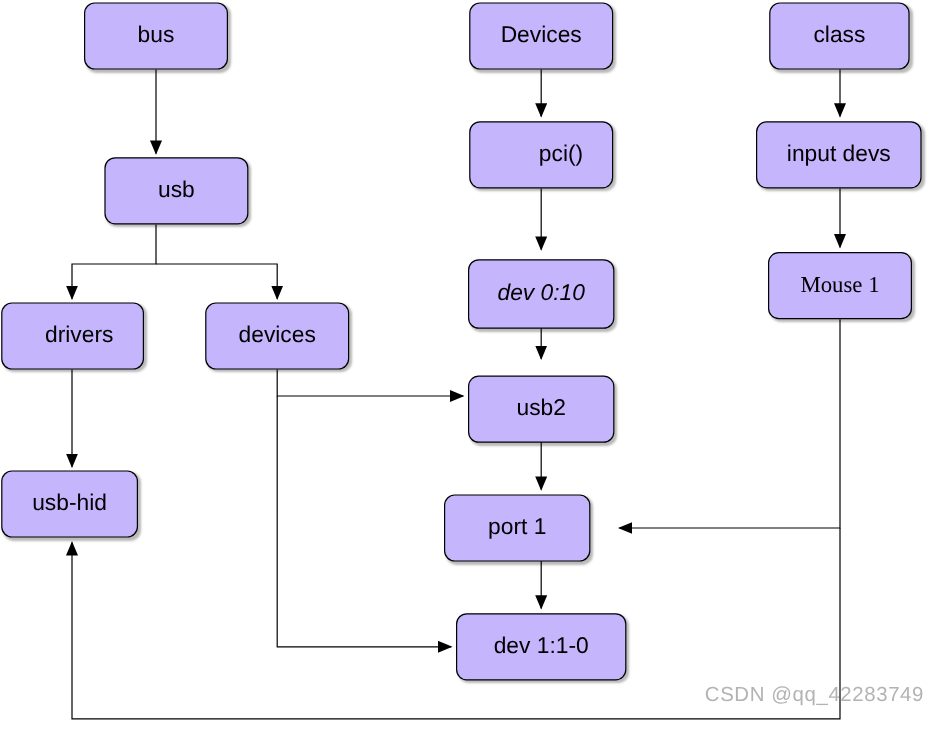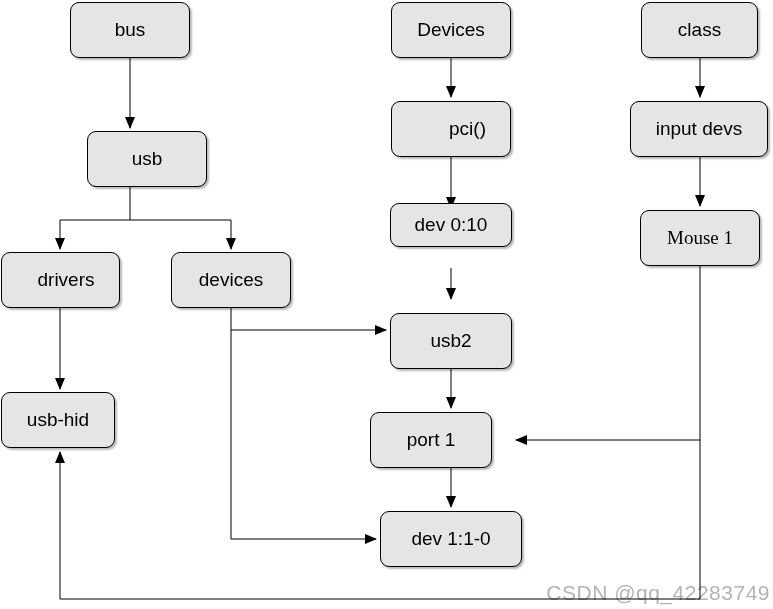--- a/index.html
+++ b/index.html
@@ -23,37 +23,37 @@
   }
   .edge {
     fill: none;
     stroke: #000000;
     stroke-width: 1;
   }
   .node {
     position: absolute;
     z-index: 3;
     box-sizing: border-box;
-    background: #e5e5e5;
+    background: #c4b5fd;
     border: 1.5px solid #000000;
     border-radius: 9px;
     box-shadow: 2px 2px 2px rgba(0,0,0,0.28);
     display: flex;
     align-items: center;
     justify-content: center;
     font-size: 19px;
     color: #000000;
     white-space: nowrap;
   }
   .watermark {
     position: absolute;
     z-index: 1;
     right: 3px;
-    bottom: 4px;
-    font-size: 21px;
+    bottom: 20px;
+    font-size: 17px;
     color: #b3b3b3;
     letter-spacing: 0.5px;
   }
 </style>
 </head>
 <body>
 
 <div class="canvas">
 
   <div class="watermark">CSDN @qq_42283749</div>
@@ -82,21 +82,21 @@
   </svg>
 
   <div class="node" style="left:70px;  top:2px;   width:120px; height:56px;">bus</div>
   <div class="node" style="left:70px;  top:131px; width:120px; height:56px;margin-left:17px;">usb</div>
   <div class="node" style="left:1px;   top:252px; width:119px; height:56px;padding-left:11px;">drivers</div>
   <div class="node" style="left:171px; top:252px; width:120px; height:56px;">devices</div>
   <div class="node" style="left:1px;   top:392px; width:114px; height:56px;">usb-hid</div>
 
   <div class="node" style="left:391px; top:2px;   width:120px; height:56px;">Devices</div>
   <div class="node" style="left:391px; top:101px; width:120px; height:56px;padding-left:33px;">pci()</div>
-  <div class="node" style="left:390px; top:203px; width:122px; height:44px;">dev 0:10</div>
+  <div class="node" style="left:390px; top:216px; width:122px; height:58px;font-style:italic;">dev 0:10</div>
   <div class="node" style="left:390px; top:313px; width:122px; height:56px;">usb2</div>
   <div class="node" style="left:370px; top:412px; width:122px; height:56px;">port 1</div>
   <div class="node" style="left:380px; top:511px; width:142px; height:56px;">dev 1:1-0</div>
 
   <div class="node" style="left:641px; top:2px;   width:117px; height:56px;">class</div>
   <div class="node" style="left:630px; top:101px; width:138px; height:56px;">input devs</div>
   <div class="node" style="left:640px; top:210px; width:120px; height:56px;font-family:Liberation Serif, serif;">Mouse 1</div>
 
 </div>
 

